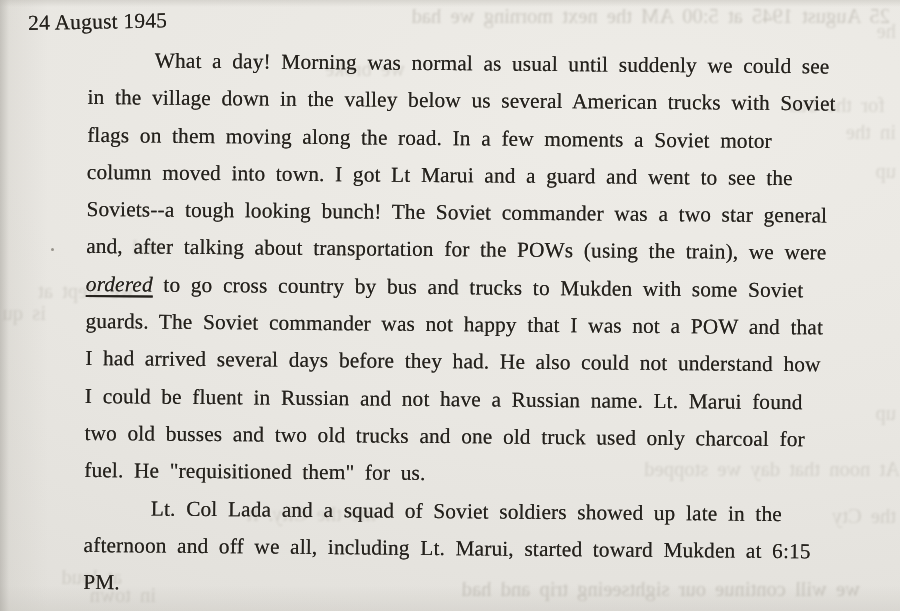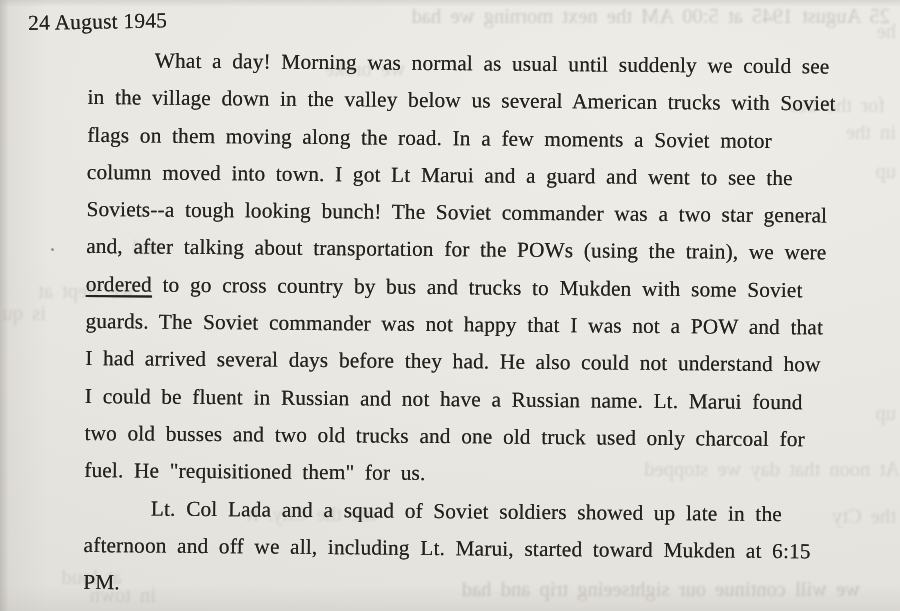--- a/index.html
+++ b/index.html
@@ -27,20 +27,21 @@
     font-size:21.3px; word-spacing:.24em; letter-spacing:.15px;
     transform:rotate(.5deg); transform-origin:0 0;
     text-shadow:0 0 .6px rgba(38,35,30,.85);
   }
   .bline { height:37.3px; line-height:37.3px; white-space:nowrap; }
   .indent { padding-left:67px; }
   .u {
     text-decoration:underline;
     text-decoration-thickness:1.8px;
     text-underline-offset:3.5px;
+    font-style:italic;
   }
   .ghost {
     position:absolute; white-space:nowrap; overflow:hidden;
     transform:scaleX(-1);
     filter:blur(1.3px);
     opacity:.24; color:#8f8a7e;
     font-size:20.5px; word-spacing:.2em;
     pointer-events:none;
   }
   .ghost.strong { opacity:.38; color:#979287; }

